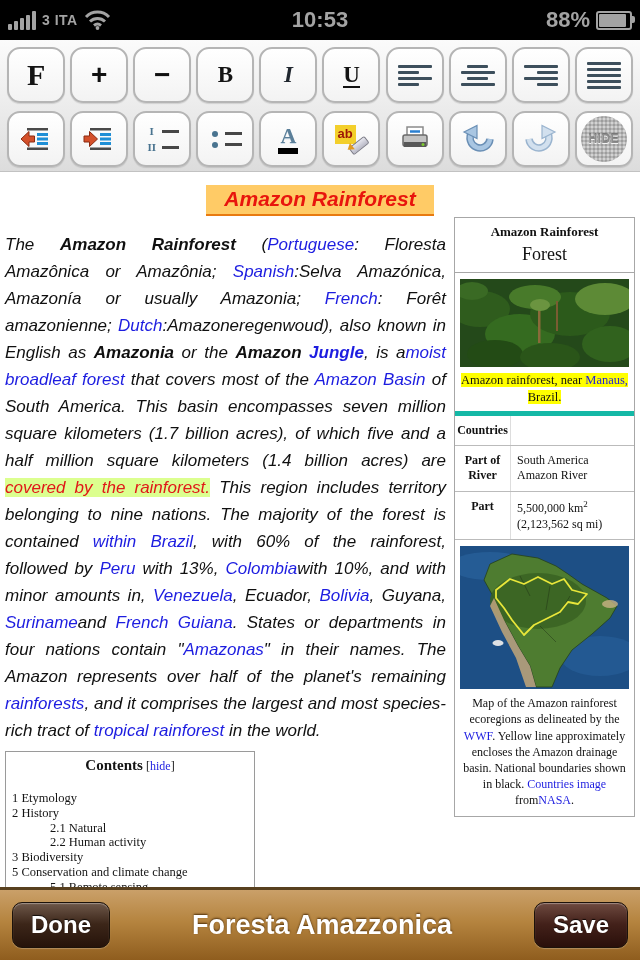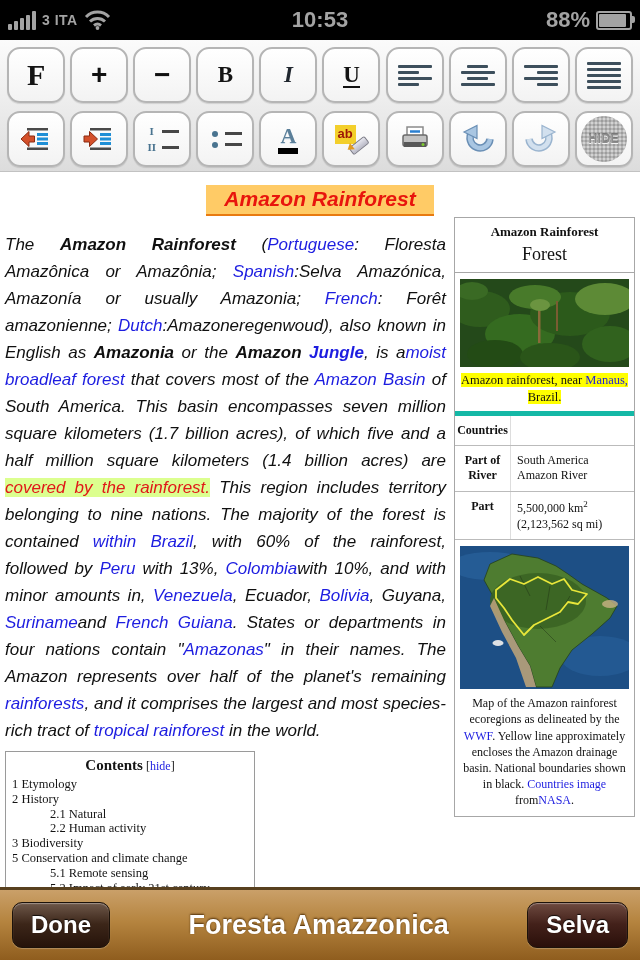--- a/index.html
+++ b/index.html
@@ -79,21 +79,21 @@
   .ib-label{width:56px;font-weight:bold;text-align:center;padding:7px 2px;box-sizing:border-box;border-right:1px solid #ddd;}
   .ib-val{flex:1;padding:7px 4px 7px 6px;line-height:1.3;}
   .ib-map-sec{padding:6px 5px 8px;}
   .ib-map{display:block;width:169px;height:143px;}
   .ib-mapcap{margin-top:6px;text-align:center;font-size:12px;line-height:1.35;}
   sup{font-size:9px;}
 
   
   .contents-box{width:250px;border:1px solid #9a9a9a;box-sizing:border-box;margin-top:7px;
                 font-family:"Liberation Serif",serif;font-size:12.5px;color:#141414;padding:5px 6px 12px;background:#fff;}
-  .cb-title-row{text-align:center;margin-bottom:3px;}
+  .cb-title-row{text-align:center;margin-bottom:17px;}
   .cb-title{font-weight:bold;font-size:15px;}
   .cb-bracket{font-size:12px;}
   .cb-item{line-height:14.8px;}
   .cb-item.ind{padding-left:38px;}
 
   .clear{clear:both;}
 
   
   .bottombar{position:absolute;left:0;bottom:0;width:640px;height:73px;box-sizing:border-box;
              background:linear-gradient(#caa069,#b5843f 45%,#8f5d1e);border-top:3px solid #58401f;
@@ -361,14 +361,14 @@
 
   </div>
 
   <div class="clear"></div>
 
 </div>
 
 <div class="bottombar">
   <button class="bb-btn bb-done">Done</button>
   <div class="bb-title">Foresta Amazzonica</div>
-  <button class="bb-btn bb-save">Selva</button>
+  <button class="bb-btn bb-save">Save</button>
 </div>
 
 </body></html>

